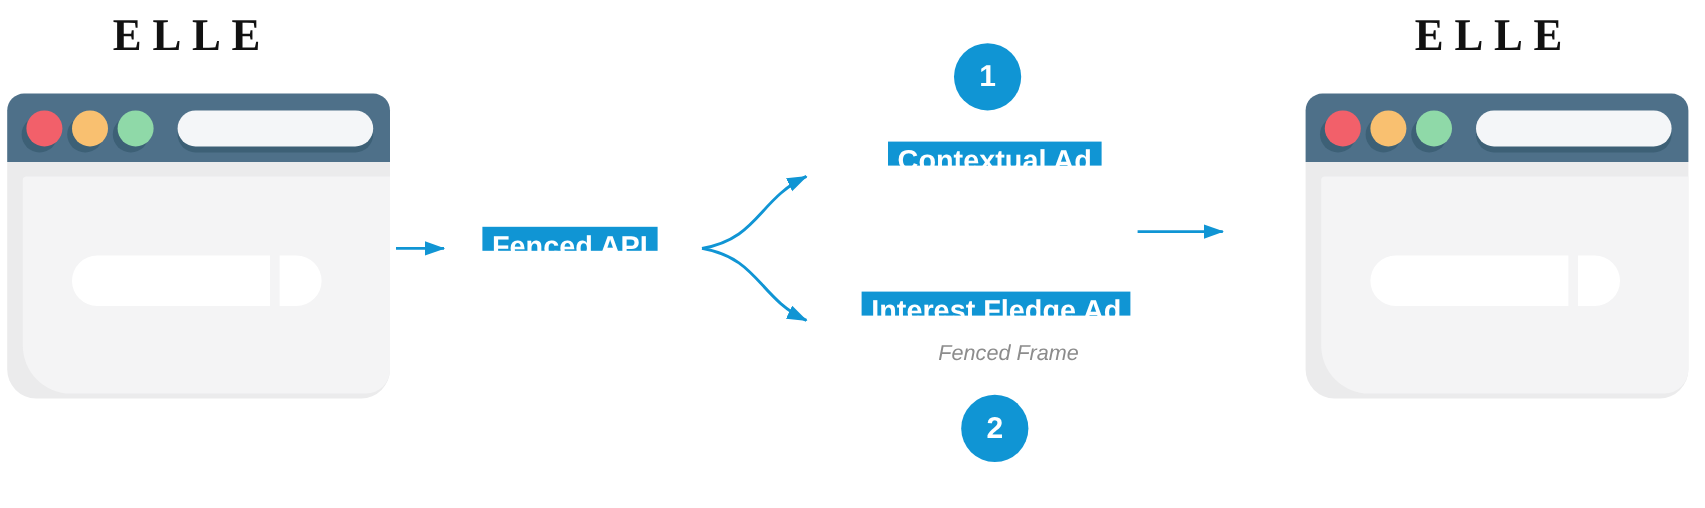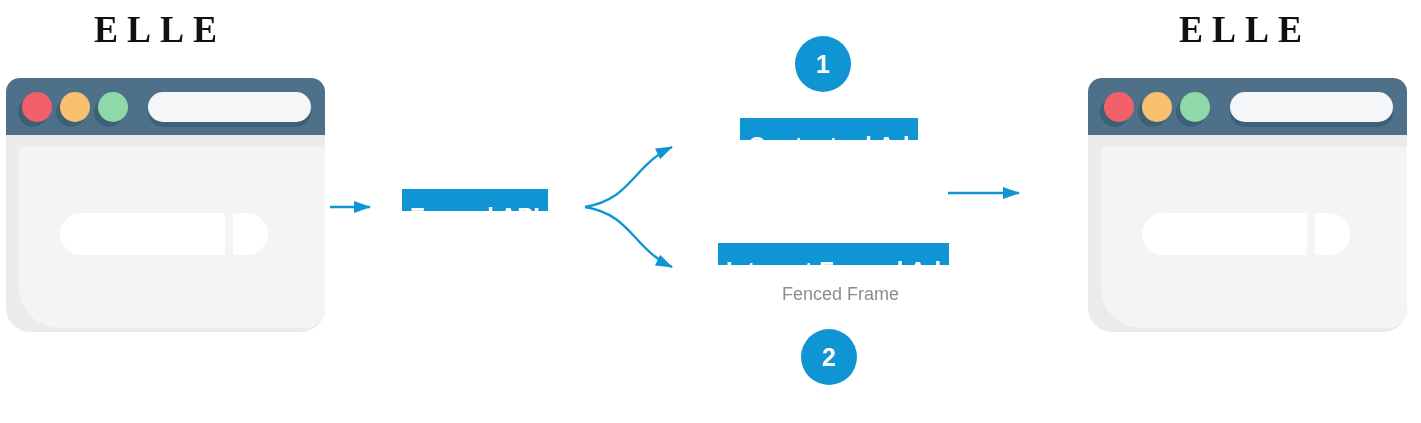--- a/index.html
+++ b/index.html
@@ -63,28 +63,28 @@
   }
   .pill-cap{
     position:absolute;left:227px;top:135px;width:35px;height:42px;
     background:#ffffff;border-radius:0 21px 21px 0;
   }
 
   
   .hl-label{
     position:absolute;background:var(--accent-blue);color:#ffffff;
     font-weight:700;font-size:24px;line-height:34px;height:20px;
-    padding:11px 8px;white-space:nowrap;
+    padding:0 8px;white-space:nowrap;
   }
   .fledge{left:402px;top:189px;}
   .contextual{left:740px;top:118px;}
   .interest{left:718px;top:243px;}
   .fenced{
     position:absolute;left:718px;top:284px;width:245px;text-align:center;
-    font-size:18px;color:var(--caption-gray);
+    font-style:italic;font-size:18px;color:var(--caption-gray);
   }
   .badge{
     position:absolute;width:56px;height:56px;border-radius:50%;
     background:var(--accent-blue);color:#ffffff;font-weight:700;font-size:25px;
     display:flex;align-items:center;justify-content:center;
   }
   .badge-1{left:795px;top:36px;}
   .badge-2{left:801px;top:329px;}
 
   .arrows{position:absolute;left:0;top:0;width:1421px;height:423px;pointer-events:none;}
@@ -121,21 +121,21 @@
     <path class="line" marker-end="url(#ah)" d="M585,207 C632,199 632,166 672,147"></path>
     <path class="line" marker-end="url(#ah)" d="M585,207 C632,215 632,248 672,267"></path>
     <path class="line" marker-end="url(#ah)" d="M948,193 L1019,193"></path>
   </svg>
 
   <div class="hl-label fledge">Fenced API</div>
 
   <div class="badge badge-1">1</div>
   <div class="hl-label contextual">Contextual Ad</div>
 
-  <div class="hl-label interest">Interest Fenced Ad</div>
+  <div class="hl-label interest">Interest Fledge Ad</div>
   <div class="fenced">Fenced Frame</div>
   <div class="badge badge-2">2</div>
 
   <div class="elle-logo elle-right">ELLE</div>
   <div class="browser browser-right">
     <div class="bar">
       <div class="dot dot-red"></div>
       <div class="dot dot-orange"></div>
       <div class="dot dot-green"></div>
       <div class="addr"></div>

